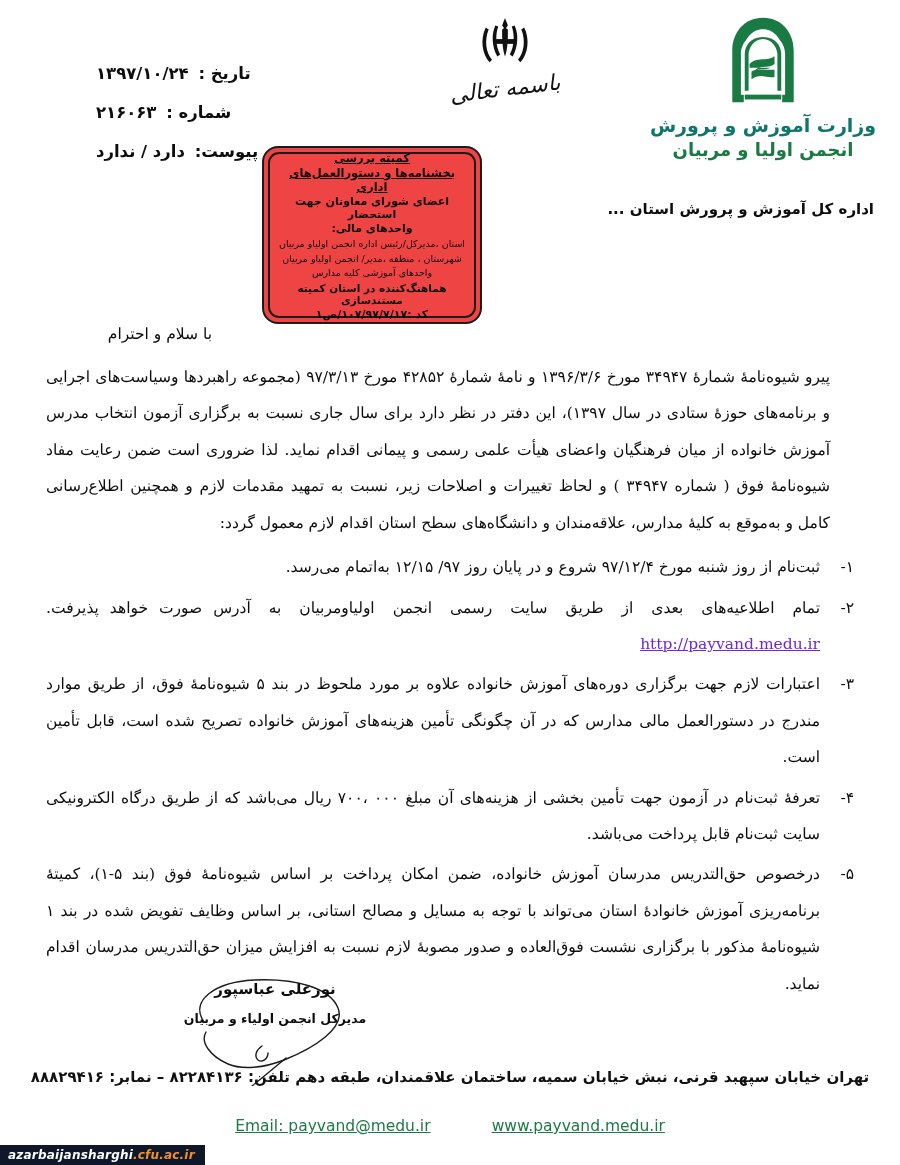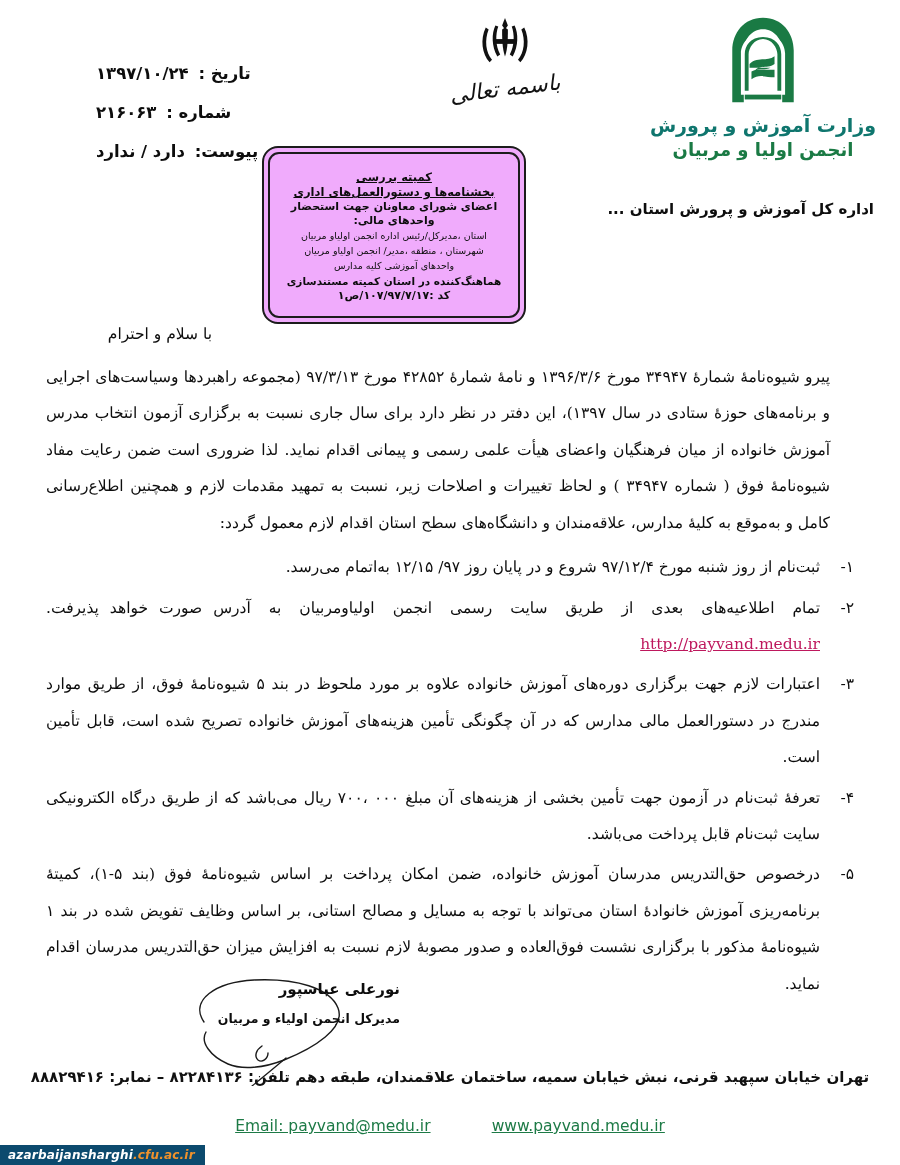--- a/index.html
+++ b/index.html
@@ -92,25 +92,25 @@
     letter-spacing: 0.2px;
   }
   .meta-row .lbl { margin-left: 4px; }
   .meta-row .val { }
 
   
   .stamp {
     position: absolute;
     top: 146px;
     left: 262px;
-    width: 264px;
+    width: 220px;
     height: 178px;
     border: 2px solid #1c1c1c;
     border-radius: 16px;
-    background: #f0abfc;
+    background: #ef4444;
     padding: 4px;
   }
   .stamp-inner {
     width: 100%;
     height: 100%;
     border: 2px solid #1c1c1c;
     border-radius: 11px;
     padding: 7px 9px 5px 9px;
     direction: rtl;
     text-align: center;
@@ -191,38 +191,39 @@
   }
   ol.items > li .marker {
     position: absolute;
     right: 18px;
     top: 0;
     width: 34px;
     text-align: right;
     font-size: 15.5px;
   }
   .item-link {
-    color: #be185d;
+    color: #6d28d9;
     text-decoration: underline;
     direction: ltr;
     unicode-bidi: embed;
     display: inline-block;
   }
   .item2-spread {
     letter-spacing: 1.4px;
     word-spacing: 7px;
   }
 
   
   .signature {
     position: absolute;
     top: 980px;
     left: 150px;
     width: 250px;
     direction: rtl;
+    text-align: center;
   }
   .sig-name {
     font-size: 15px;
     font-weight: 700;
     position: relative;
     z-index: 2;
   }
   .sig-title {
     font-size: 12.5px;
     font-weight: 700;
@@ -266,21 +267,21 @@
     font-size: 15.5px;
     color: #1d7a46;
     margin: 0 28px;
   }
 
   
   .watermark {
     position: absolute;
     left: 0;
     bottom: 0;
-    background: #0c4a6e;
+    background: #0f172a;
     padding: 3px 10px 3px 8px;
     direction: ltr;
     font-style: italic;
     font-weight: 700;
     font-size: 12px;
     letter-spacing: 0.2px;
     line-height: 1.2;
   }
   .wm-a { color: #ffffff; }
   .wm-b { color: #f0922b; }

